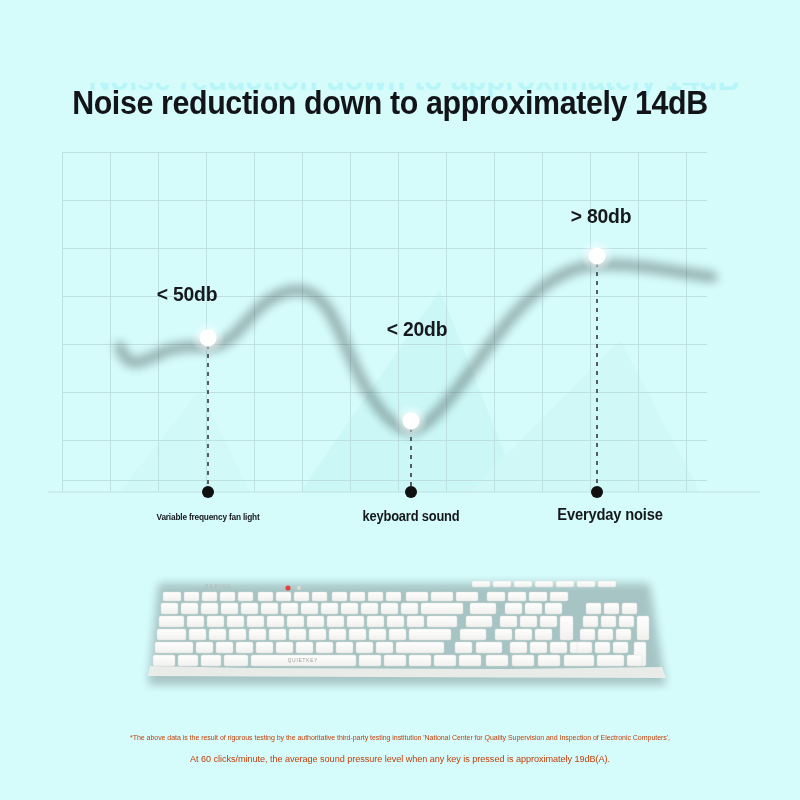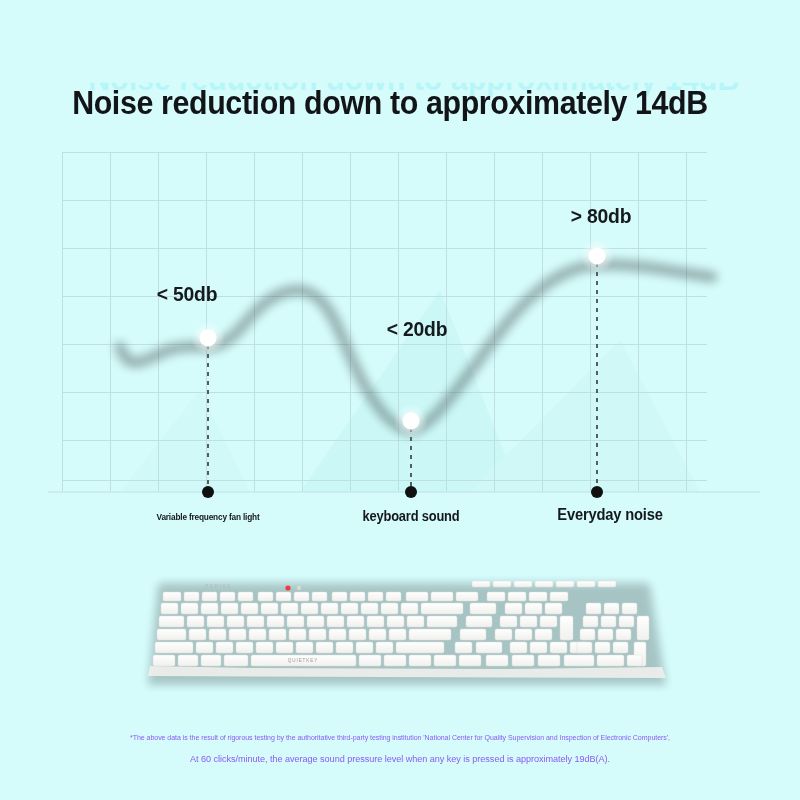--- a/index.html
+++ b/index.html
@@ -96,21 +96,21 @@
   }
   #keyboard-svg { position:absolute; left:0; top:0; }
 
   
   #footnotes {
     position: absolute;
     left: 0;
     top: 733px;
     width: 800px;
     text-align: center;
-    color: #8b5cf6;
+    color: #c2410c;
     font-family: "Liberation Sans Narrow", "Liberation Sans", sans-serif;
   }
   #footnote-line-1 {
     font-size: 7.4px;
     letter-spacing: -0.05px;
     transform: scaleX(0.95);
     white-space: nowrap;
   }
   #footnote-line-2 {
     margin-top: 11px;

